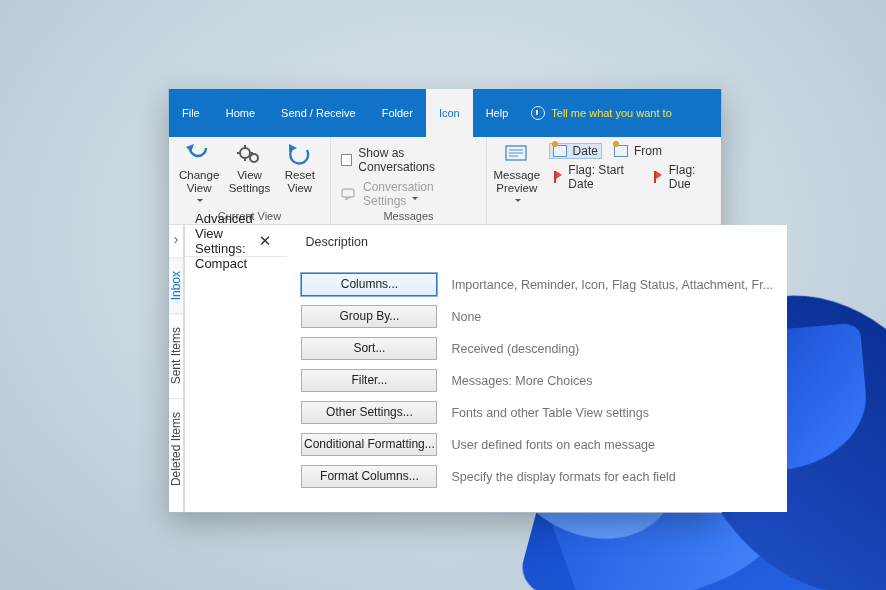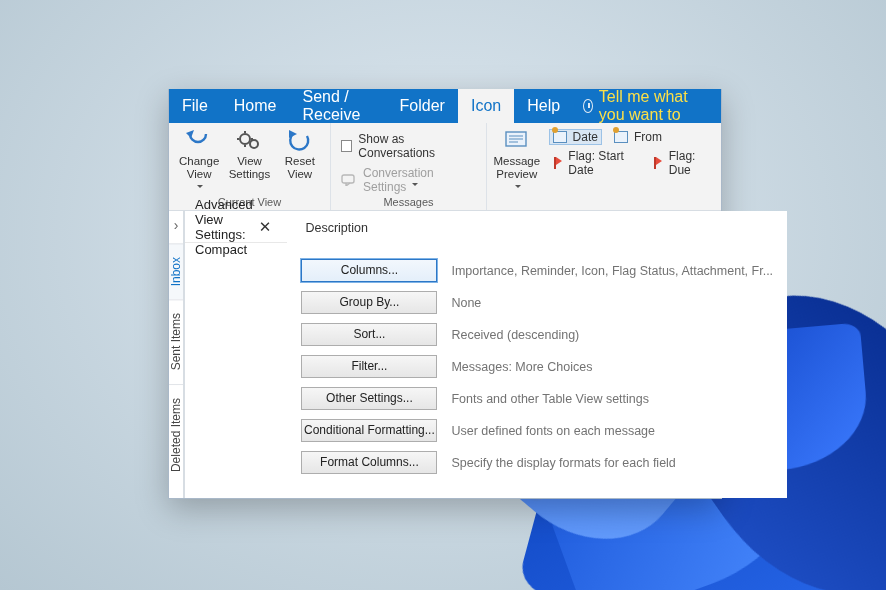--- a/index.html
+++ b/index.html
@@ -39,25 +39,25 @@
     top: 89px;
     width: 554px;
     background: #fff;
     box-shadow: 0 10px 30px rgba(0,0,0,.25);
     z-index: 2;
     border: 1px solid #a9b8c8;
     border-top: none;
   }
   
   .menubar {
-    height: 34px;
+    height: 48px;
     background: #1173c7;
     display: flex;
     align-items: stretch;
-    font-size: 16px;
+    font-size: 11px;
     color: #fff;
   }
   .menubar .tab {
     padding: 0 13px;
     display: flex;
     align-items: center;
     cursor: pointer;
   }
   .menubar .tab.active {
     background: #f3f3f3;

